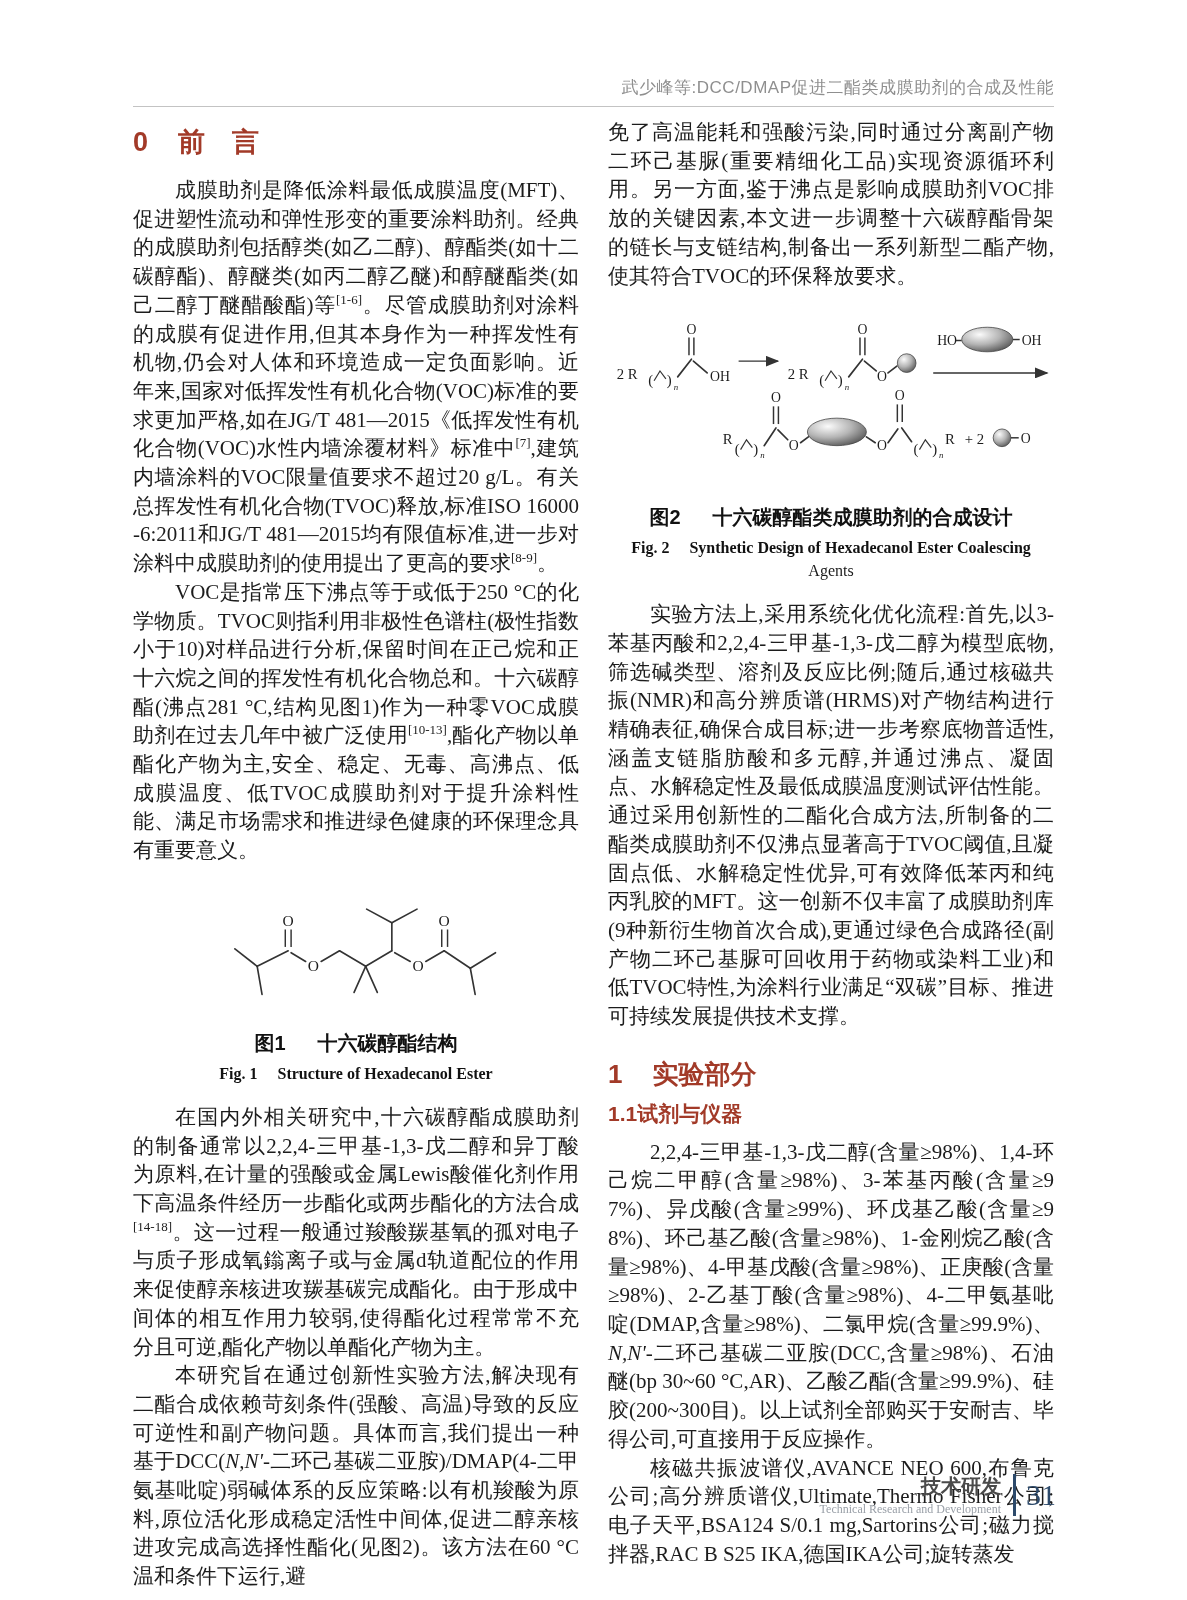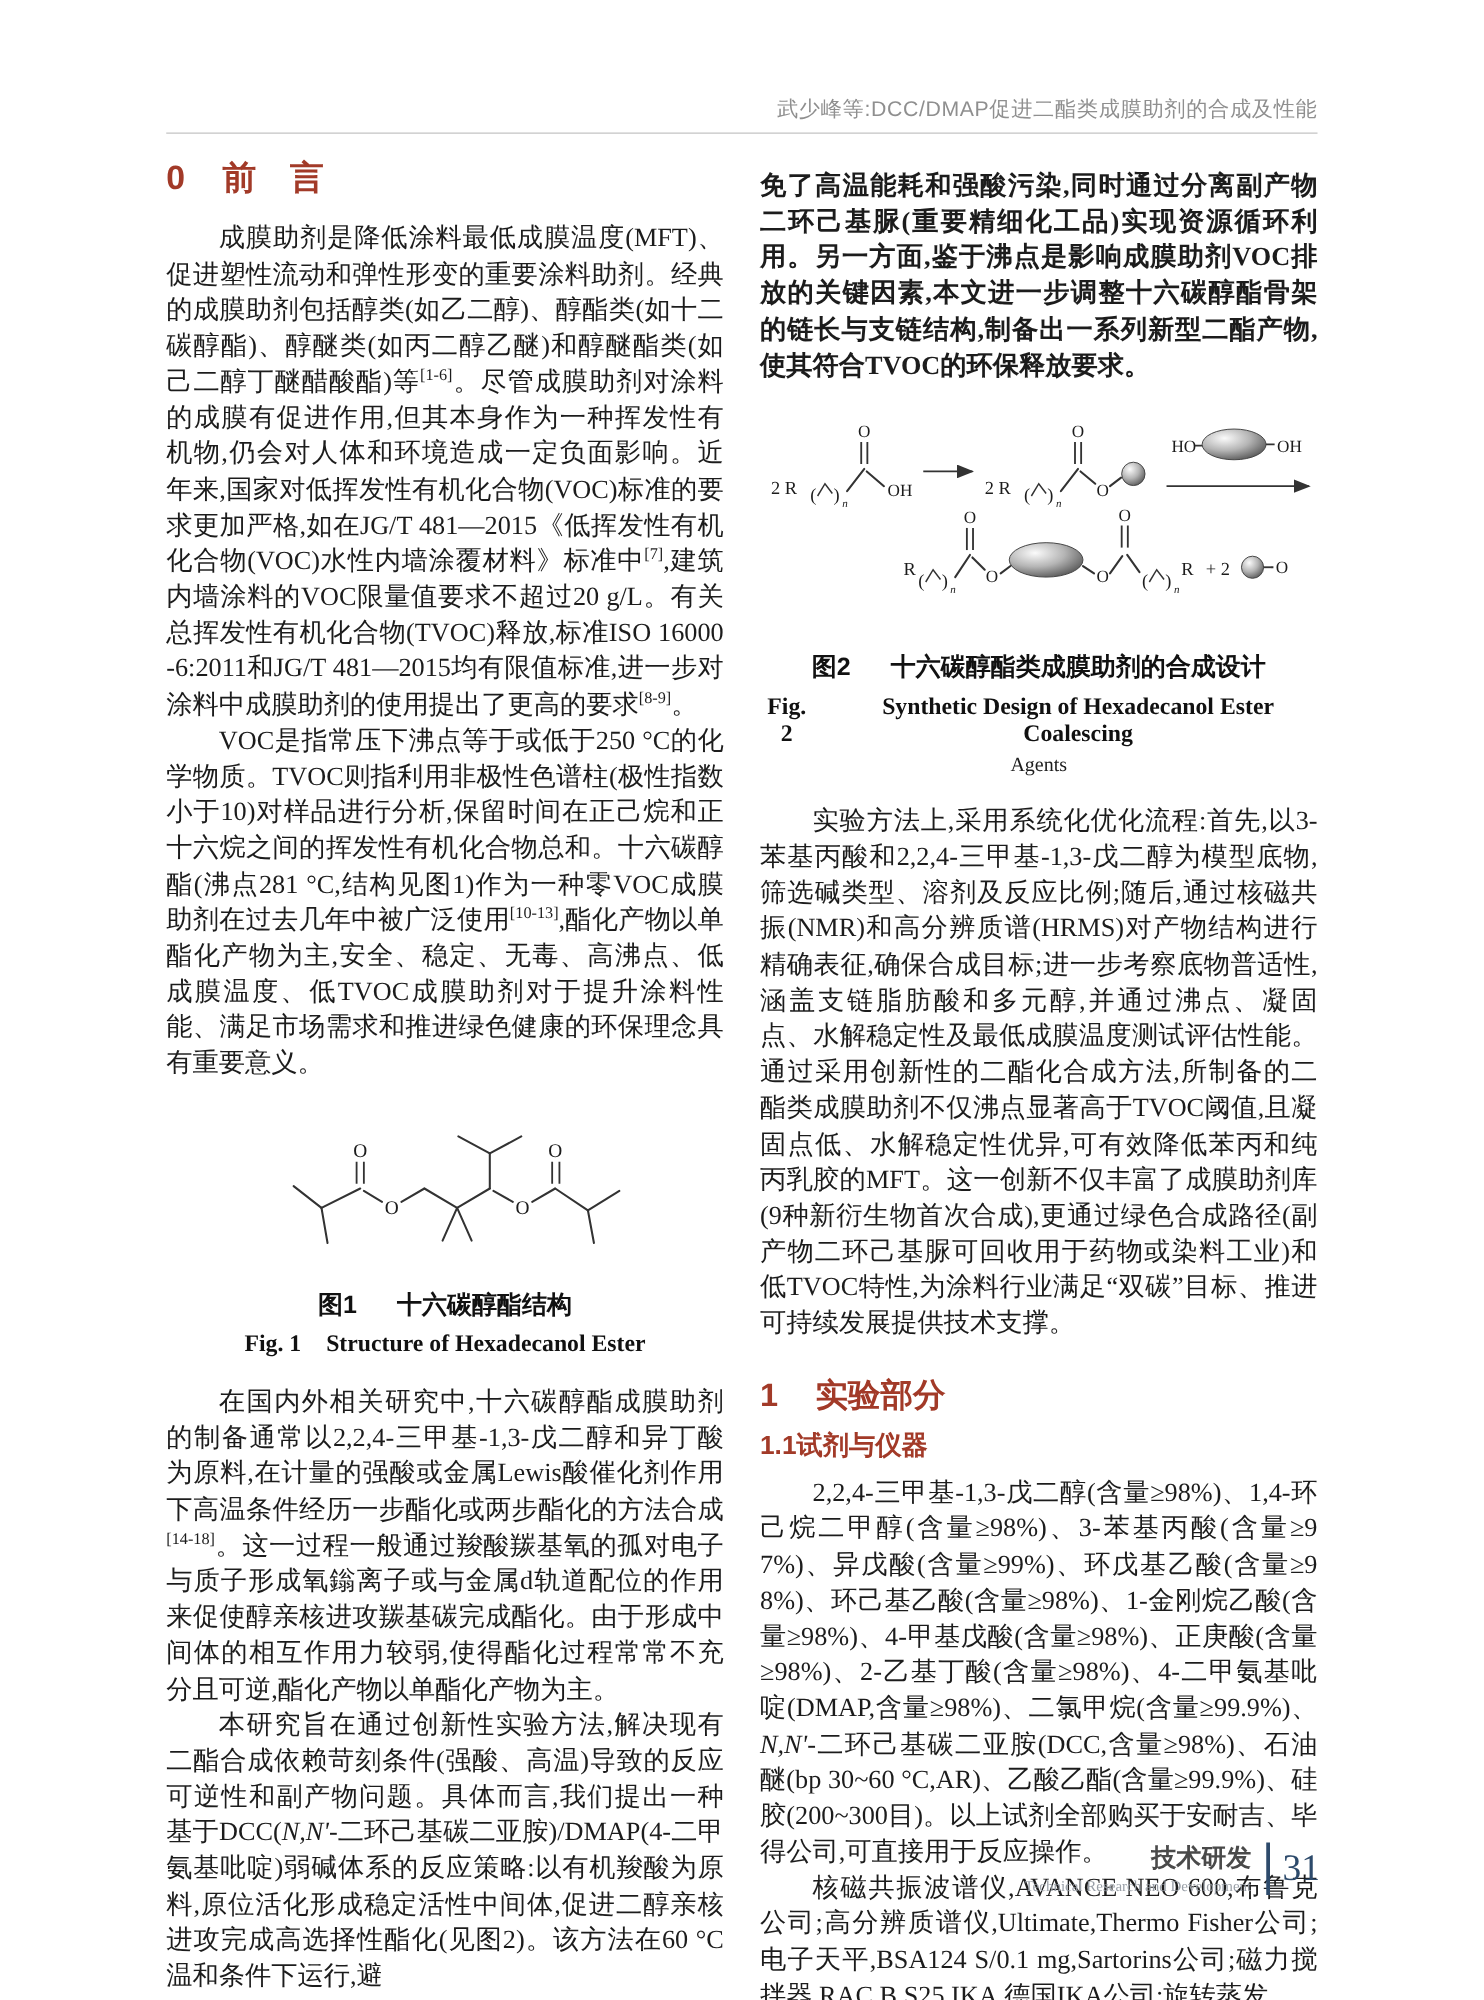--- a/index.html
+++ b/index.html
@@ -49,21 +49,21 @@
   .figure { text-align:center; margin:14px 0 20px 0; }
   .fig-img { display:block; margin:0 auto; }
   .fig-cap-cn {
     display:flex; justify-content:center; gap:32px; font-weight:bold;
     font-size:20px; color:#111;
     font-family:"Liberation Sans","DejaVu Sans",sans-serif;
     margin-top:20px;
   }
   .fig-cap-en {
     display:flex; justify-content:center; gap:20px; font-weight:bold;
-    font-size:19px; color:#111; margin-top:8px;
+    font-size:16px; color:#111; margin-top:8px;
     font-family:"Liberation Serif","DejaVu Serif",serif;
   }
   .fig-cap-en2 { text-align:center; font-weight:normal; font-size:16px; margin-top:5px; }
 
   
   .footer { position:absolute; top:1473px; right:131px; display:flex; align-items:center; }
   .footer-text { text-align:right; }
   .footer-cn {
     font-size:20px; font-weight:bold; color:#4a4a4a;
     font-family:"Liberation Sans","DejaVu Sans",sans-serif;
@@ -133,21 +133,21 @@
         <span>Fig. 1</span>
         <span>Structure of Hexadecanol Ester</span>
       </div>
     </div>
 
     <p class="body"><span>在国内外相关研究中,十六碳醇酯成膜助剂的制备通常以2,2,4-三甲基-1,3-戊二醇和异丁酸为原料,在计量的强酸或金属Lewis酸催化剂作用下高温条件经历一步酯化或两步酯化的方法合成</span><sup>[14-18]</sup><span>。这一过程一般通过羧酸羰基氧的孤对电子与质子形成氧鎓离子或与金属d轨道配位的作用来促使醇亲核进攻羰基碳完成酯化。由于形成中间体的相互作用力较弱,使得酯化过程常常不充分且可逆,酯化产物以单酯化产物为主。</span></p>
     <p class="body"><span>本研究旨在通过创新性实验方法,解决现有二酯合成依赖苛刻条件(强酸、高温)导致的反应可逆性和副产物问题。具体而言,我们提出一种基于DCC(</span><span class="it">N,N'</span><span>-二环己基碳二亚胺)/DMAP(4-二甲氨基吡啶)弱碱体系的反应策略:以有机羧酸为原料,原位活化形成稳定活性中间体,促进二醇亲核进攻完成高选择性酯化(见图2)。该方法在60 °C温和条件下运行,避</span></p>
   </div>
 
   <div class="col col-right">
-    <p class="body noindent" style="margin-top:16px;font-weight:bold;"><span>免了高温能耗和强酸污染,同时通过分离副产物二环己基脲(重要精细化工品)实现资源循环利用。另一方面,鉴于沸点是影响成膜助剂VOC排放的关键因素,本文进一步调整十六碳醇酯骨架的链长与支链结构,制备出一系列新型二酯产物,使其符合TVOC的环保释放要求。</span></p>
+    <p class="body noindent" style="margin-top:0;"><span>免了高温能耗和强酸污染,同时通过分离副产物二环己基脲(重要精细化工品)实现资源循环利用。另一方面,鉴于沸点是影响成膜助剂VOC排放的关键因素,本文进一步调整十六碳醇酯骨架的链长与支链结构,制备出一系列新型二酯产物,使其符合TVOC的环保释放要求。</span></p>
 
     <div class="figure" style="margin-top:22px;">
       <svg class="fig-img" width="446" height="172" viewBox="0 0 452 175">
         <defs>
           <radialGradient id="ballg" cx="35%" cy="30%" r="80%">
             <stop offset="0%" stop-color="#fbfbfb"></stop>
             <stop offset="50%" stop-color="#b5b5b5"></stop>
             <stop offset="100%" stop-color="#4f4f4f"></stop>
           </radialGradient>
           <marker id="arr" markerWidth="10" markerHeight="8" refX="9" refY="4" orient="auto">

